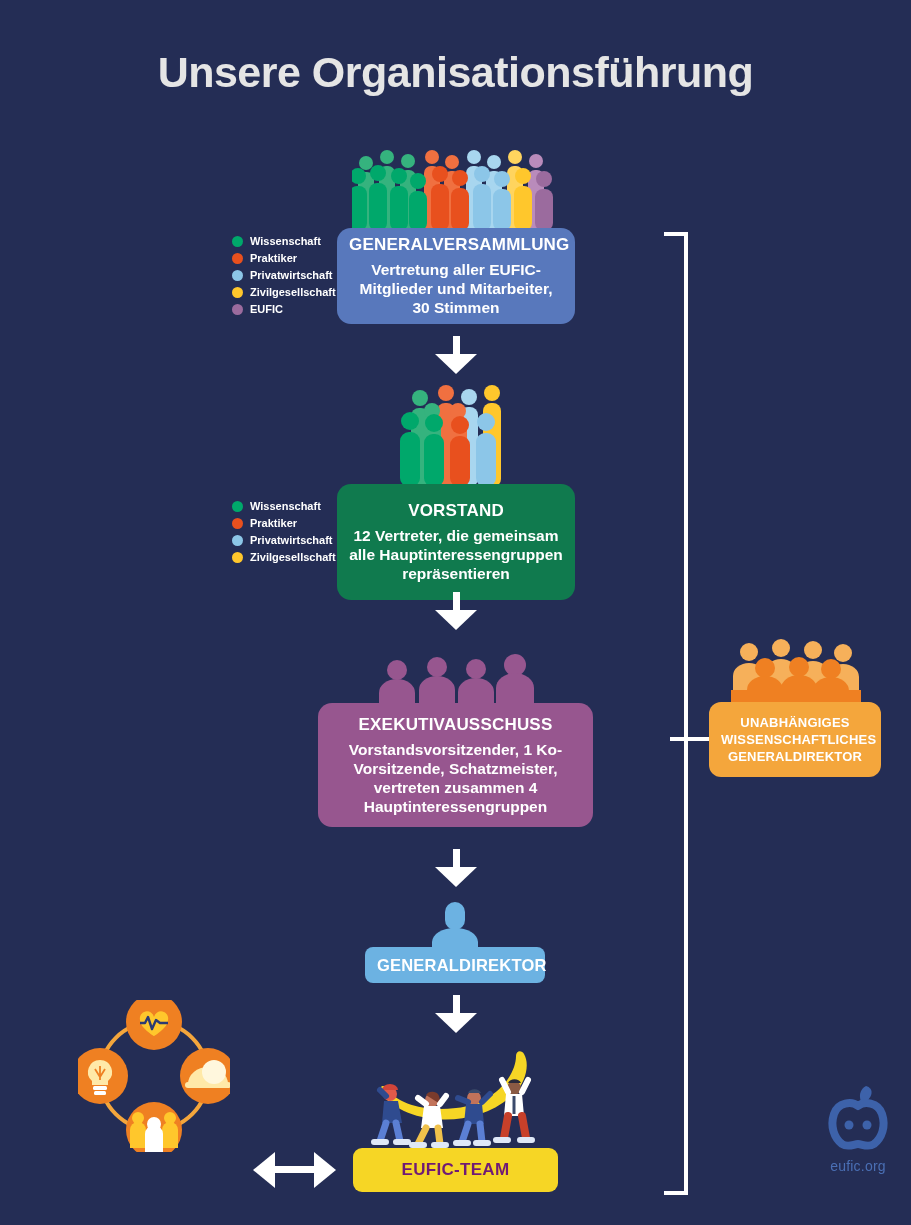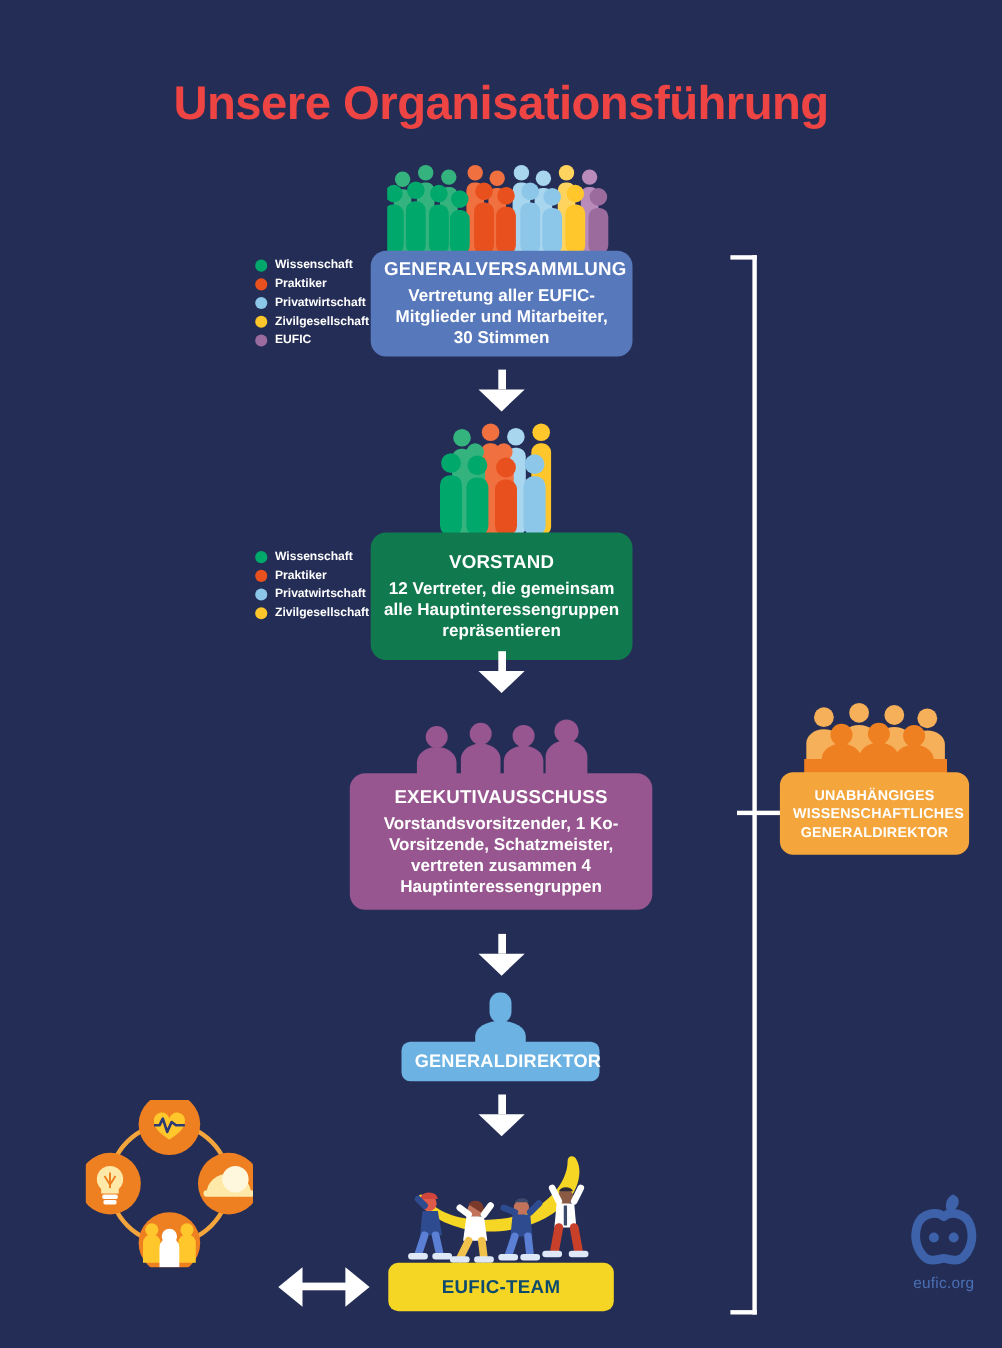--- a/index.html
+++ b/index.html
@@ -8,22 +8,21 @@
     width:911px; height:1225px; position:relative; overflow:hidden;
     font-family:"Liberation Sans", sans-serif;
     color:#ffffff;
   }
   .stage { position:absolute; inset:0; }
 
   
   .title {
     position:absolute; top:48px; left:0; width:911px; text-align:center;
     font-size:43px; font-weight:bold; letter-spacing:-0.5px;
-    color:#ef4444;
-    margin-top:22px;
+    color:#e5e5e5;
   }
 
   
   .node {
     position:absolute; border-radius:14px; text-align:center;
     display:flex; flex-direction:column; justify-content:center;
     padding:8px 12px;
   }
   .node .nt { font-weight:bold; font-size:17px; letter-spacing:.2px; line-height:1.25; }
   .node .nd { font-size:15.5px; line-height:1.22; margin-top:6px;font-weight:bold; }
@@ -41,21 +40,21 @@
   }
   #director .nt { font-size:16.5px; font-weight:bold; }
   
   #advisory { left:709px; top:702px; width:172px; height:75px; background:#f4a63c; border-radius:12px; }
   #advisory .nt { font-size:13px; line-height:1.32; }
   
   #membership { left:68px; top:1148px; width:172px; height:44px; background:#ef8022; border-radius:9px; }
   #membership .nt { font-size:17px; }
   
   #team { left:353px; top:1148px; width:205px; height:44px; background:#f6d625; border-radius:9px; }
-  #team .nt { font-size:17px; color:#0c4a6e; letter-spacing:.3px; }
+  #team .nt { font-size:17px; color:#701a75; letter-spacing:.3px; }
 
   
   .legend { position:absolute; }
   .legend .row { display:flex; align-items:center; height:16px; margin-bottom:1px; }
   .legend .dot { width:11px; height:11px; border-radius:50%; margin-right:7px; flex:0 0 auto; }
   .legend .lbl { font-size:11px; font-weight:bold; color:#ffffff; white-space:nowrap; }
   #legend1 { left:232px; top:233px; }
   #legend2 { left:232px; top:498px; }
 
   

